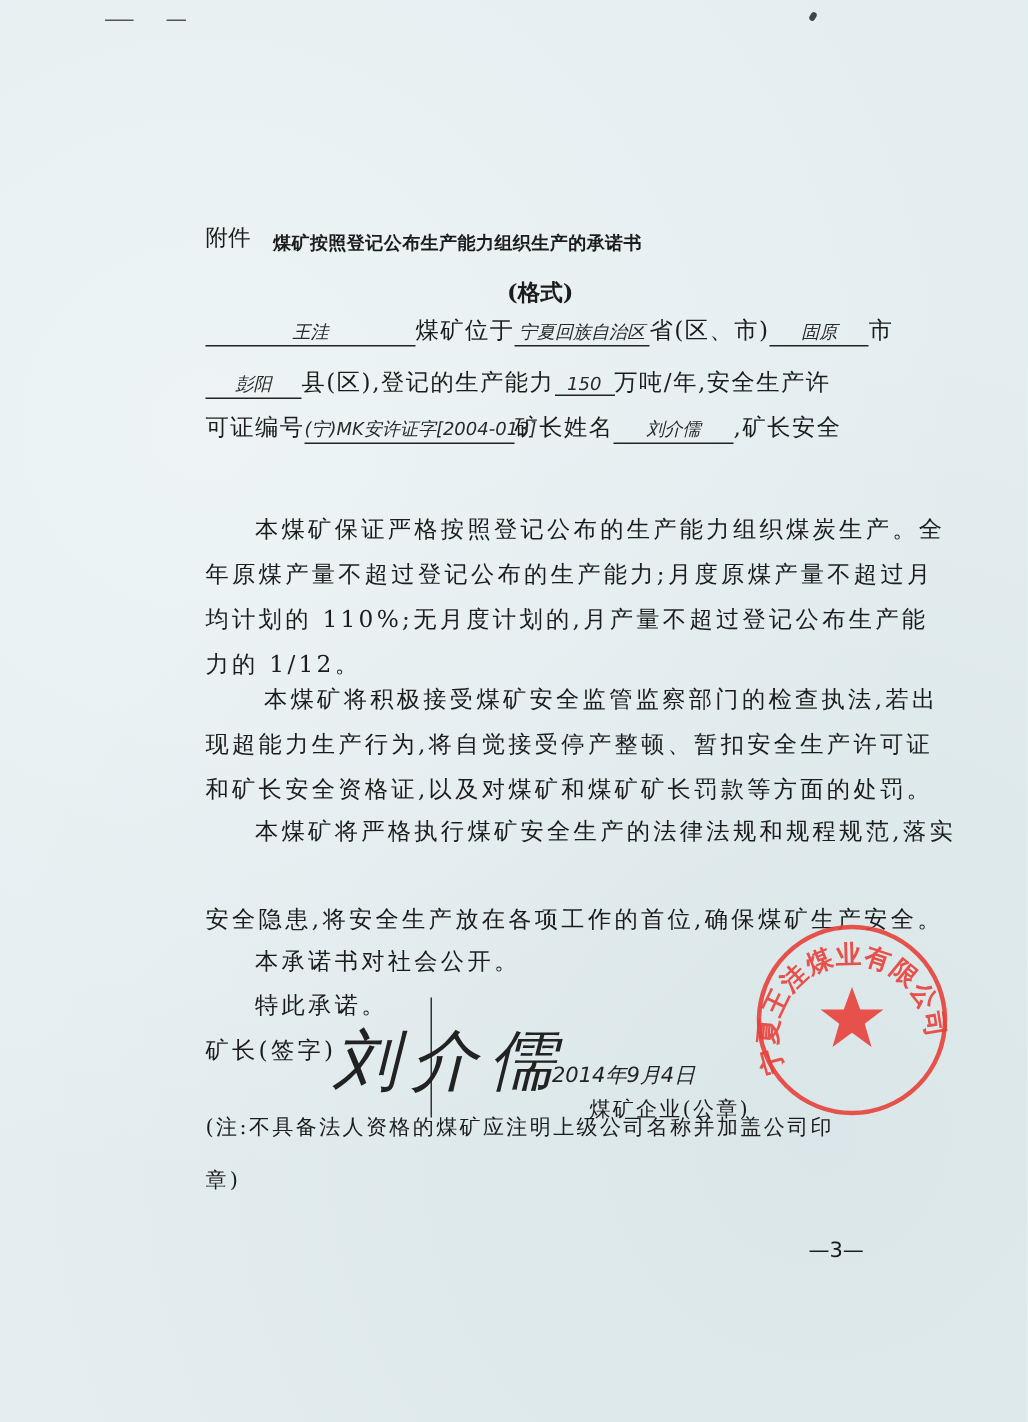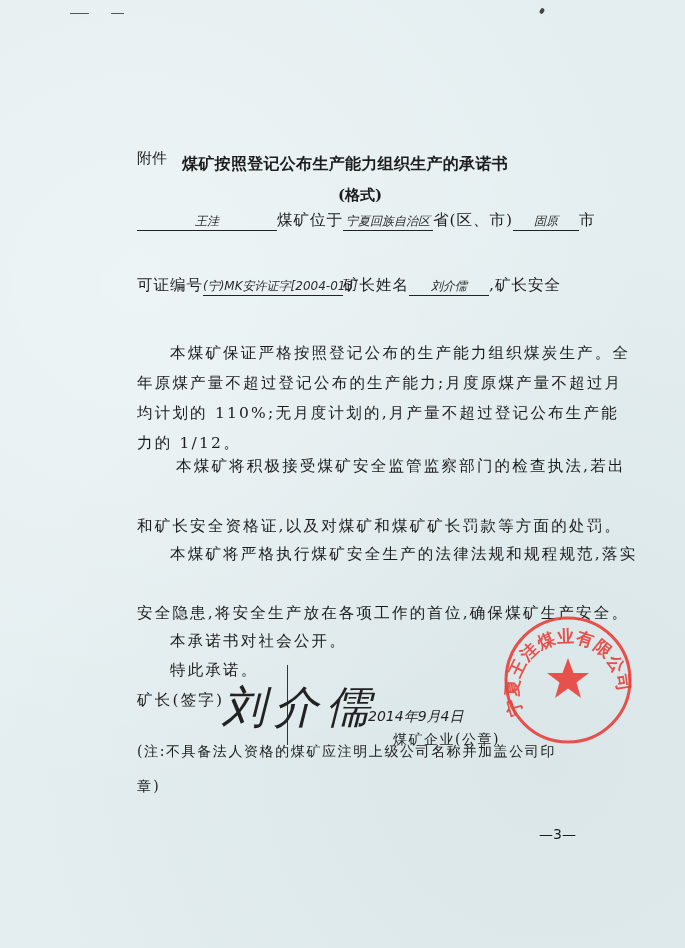--- a/index.html
+++ b/index.html
@@ -15,21 +15,21 @@
       radial-gradient(circle at 20% 30%, rgba(255,255,255,0.35), transparent 60%),
       radial-gradient(circle at 80% 80%, rgba(200,215,218,0.35), transparent 60%),
       #e4eef0;
   }
   .abs { position: absolute; white-space: nowrap; }
   .topdash1 { left: 70px; top: 13px; width: 19px; height: 1px; background: #555; }
   .topdash2 { left: 111px; top: 13px; width: 13px; height: 1px; background: #555; }
   .speck { left: 540px; top: 8px; width: 4px; height: 6px; background: #444; transform: rotate(30deg); border-radius: 2px; }
 
   .attach { left: 137px; top: 130px; font-size: 15px; margin-top: 19px; }
-  .title { left: 182px; top: 154px; font-size: 16px; font-weight: bold; letter-spacing: 0.3px; }
+  .title { left: 182px; top: 154px; font-size: 12px; font-weight: bold; letter-spacing: 0.3px; }
   .subtitle { left: 338px; top: 186px; font-size: 15px; font-weight: bold; }
 
   .line { font-size: 15.5px; letter-spacing: 1px; }
   .hw { font-family: "DejaVu Sans", sans-serif; font-style: italic; color: #2a2a2a; font-size: 12px;
         display: inline-block; border-bottom: 1px solid #222; text-align: center; letter-spacing: 0; }
 
   .para { font-size: 15.5px; letter-spacing: 2.2px; }
 
   .sig { left: 222px; top: 678px; font-family: "DejaVu Sans", sans-serif; font-style: italic;
          font-size: 44px; color: #222; letter-spacing: 8px; }
@@ -48,32 +48,36 @@
   <div class="abs speck"></div>
 
   <div class="abs attach">附件</div>
   <div class="abs title">煤矿按照登记公布生产能力组织生产的承诺书</div>
   <div class="abs subtitle">(格式)</div>
 
   <div class="abs line" style="left:137px; top:210px;">
     <span class="hw" style="width:140px;">王洼</span><span>煤矿位于</span><span class="hw" style="width:90px;">宁夏回族自治区</span><span>省(区、市)</span><span class="hw" style="width:66px;">固原</span><span>市</span>
   </div>
 
+  <div class="abs line" style="left:137px; top:245px;">
+    <span class="hw" style="width:64px;">彭阳</span><span>县(区),登记的生产能力</span><span class="hw" style="width:40px;">150</span><span>万吨/年,安全生产许</span>
+  </div>
 
   <div class="abs line" style="left:137px; top:275px;">
     <span>可证编号</span><span class="hw" style="width:140px;">(宁)MK安许证字[2004-013]</span><span>矿长姓名</span><span class="hw" style="width:80px;">刘介儒</span><span>,矿长安全</span>
   </div>
 
 
   <div class="abs para" style="left:170px; top:343px;">本煤矿保证严格按照登记公布的生产能力组织煤炭生产。全</div>
   <div class="abs para" style="left:137px; top:373px;">年原煤产量不超过登记公布的生产能力;月度原煤产量不超过月</div>
   <div class="abs para" style="left:137px; top:403px;">均计划的 110%;无月度计划的,月产量不超过登记公布生产能</div>
   <div class="abs para" style="left:137px; top:433px;">力的 1/12。</div>
 
   <div class="abs para" style="left:176px; top:456px;">本煤矿将积极接受煤矿安全监管监察部门的检查执法,若出</div>
+  <div class="abs para" style="left:137px; top:486px;">现超能力生产行为,将自觉接受停产整顿、暂扣安全生产许可证</div>
   <div class="abs para" style="left:137px; top:516px;">和矿长安全资格证,以及对煤矿和煤矿矿长罚款等方面的处罚。</div>
 
   <div class="abs para" style="left:170px; top:544px;">本煤矿将严格执行煤矿安全生产的法律法规和规程规范,落实</div>
   <div class="abs para" style="left:137px; top:603px;">安全隐患,将安全生产放在各项工作的首位,确保煤矿生产安全。</div>
 
   <div class="abs para" style="left:170px; top:631px;">本承诺书对社会公开。</div>
   <div class="abs para" style="left:170px; top:660px;">特此承诺。</div>
 
   <div class="abs para" style="left:137px; top:690px;">矿长(签字)</div>
   <div class="abs sigline"></div>

